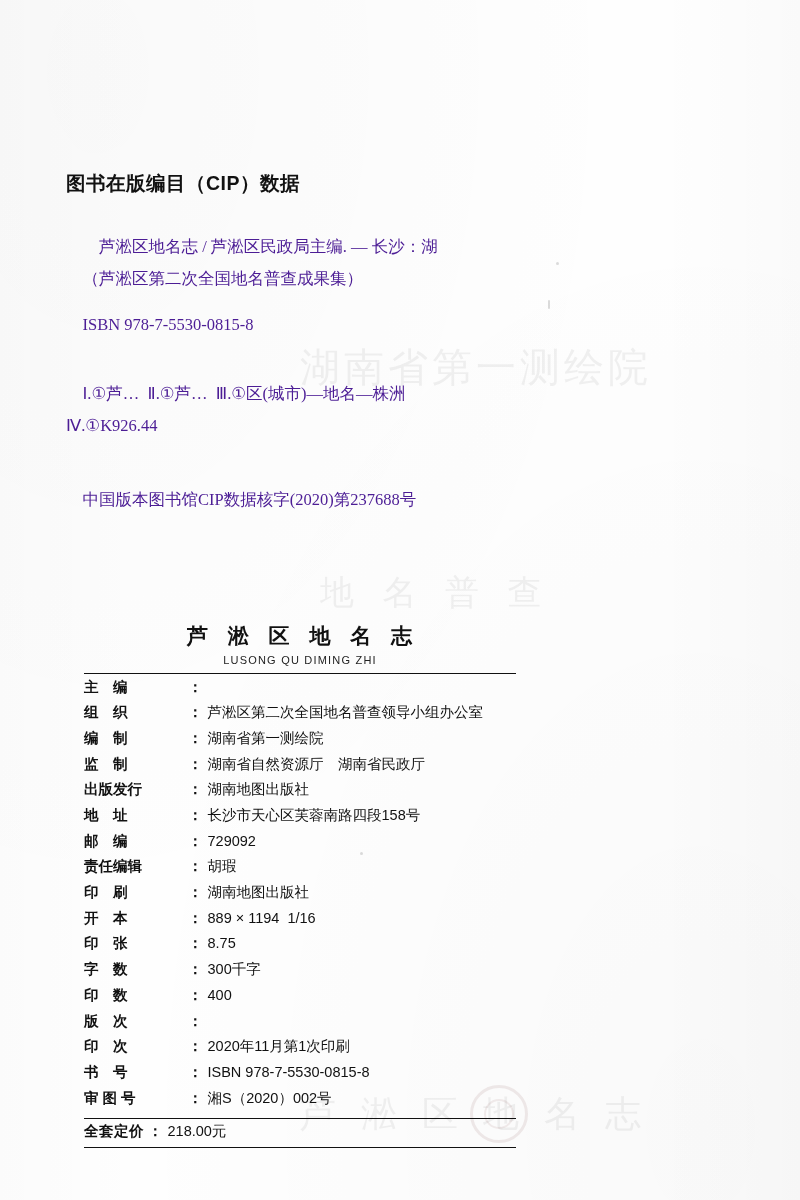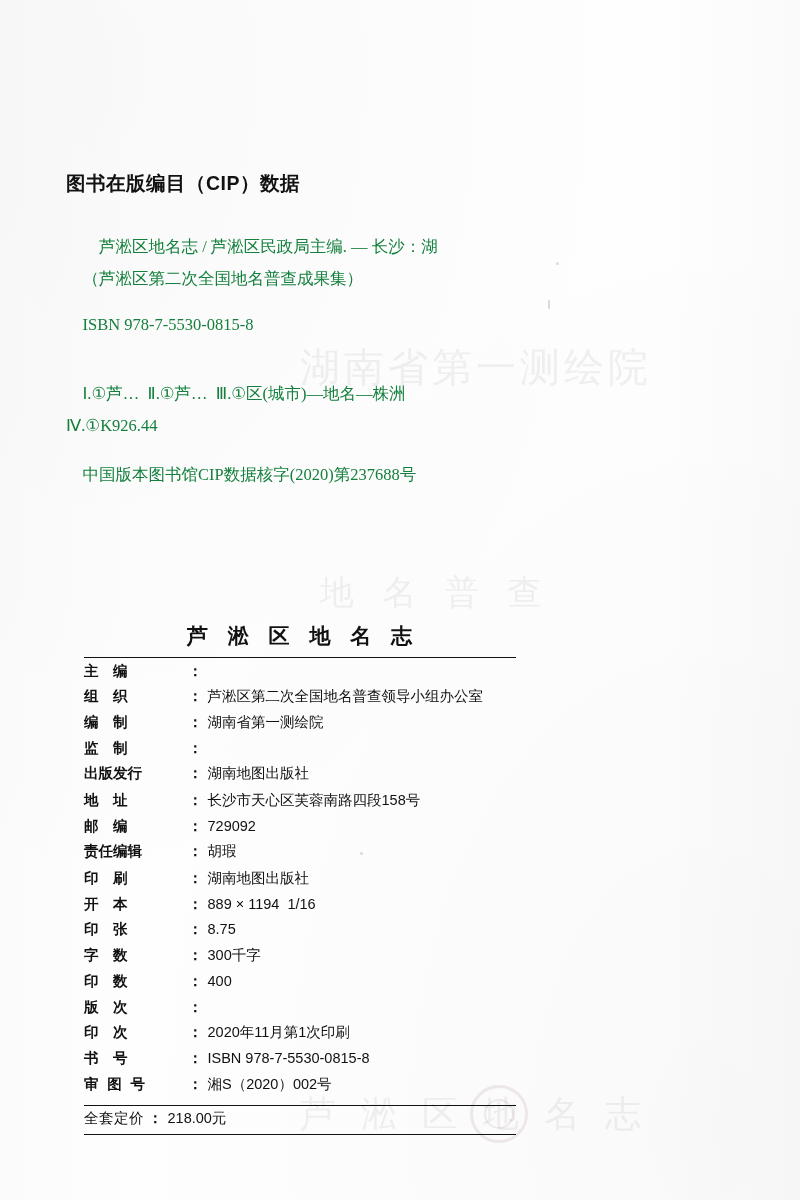--- a/index.html
+++ b/index.html
@@ -80,28 +80,28 @@
     font-family: "Liberation Sans", sans-serif;
     font-weight: bold;
     font-size: 19.5px;
     letter-spacing: 0.5px;
     color: #111;
   }
   .cip-body {
     margin-top: 34px;
     font-size: 16.5px;
     line-height: 1.95;
-    color: #15803d;
+    color: #4c1d95;
   }
   .cip-line {
     white-space: pre-wrap;
   }
   .indent-2 { text-indent: 2em; }
   .indent-1 { text-indent: 1em; }
-  .gap-top-lg { margin-top: 17px; }
+  .gap-top-lg { margin-top: 42px; }
   .gap-top-md { margin-top: 14px; }
   .gap-top-xl { margin-top: 36px; }
 
   
   .colophon {
     position: absolute;
     left: 84px;
     top: 622px;
     width: 432px;
   }
@@ -147,34 +147,33 @@
     flex: 0 0 104px;
     font-weight: bold;
     display: flex;
     justify-content: space-between;
     letter-spacing: 0px;
     padding-right: 2px;
     box-sizing: border-box;
   }
   .row .label.tight {
     justify-content: flex-start;
-    font-family: Liberation Mono, monospace;
   }
   .row .colon {
     flex: 0 0 auto;
     font-weight: bold;
     padding: 0 5px 0 0;
   }
   .row .value {
     flex: 1 1 auto;
     font-weight: normal;
     white-space: pre-wrap;
   }
   .row.total .label {
-    font-weight: normal;
+    font-weight: bold;
     width: auto;
     flex: 0 0 auto;
     display: block;
     letter-spacing: 0.5px;
   }
   .row.total .colon { padding-left: 2px; }
 </style>
 </head>
 <body>
 
@@ -199,20 +198,21 @@
 
       <div class="cip-line indent-1 gap-top-xl">Ⅰ.①芦…  Ⅱ.①芦…  Ⅲ.①区(城市)—地名—株洲</div>
       <div class="cip-line">Ⅳ.①K926.44</div>
 
       <div class="cip-line indent-1 gap-top-lg">中国版本图书馆CIP数据核字(2020)第237688号</div>
     </div>
   </section>
 
   <section class="colophon">
     <div class="colophon-title">芦 淞 区 地 名 志</div>
+    <div class="colophon-pinyin">LUSONG QU DIMING ZHI</div>
     <div class="rule"></div>
 
     <div class="rows">
 
       <div class="row">
         <span class="label">主　编</span>
         <span class="colon">：</span>
       </div>
 
       <div class="row">
@@ -223,20 +223,21 @@
 
       <div class="row">
         <span class="label">编　制</span>
         <span class="colon">：</span>
         <span class="value">湖南省第一测绘院</span>
       </div>
 
       <div class="row">
         <span class="label">监　制</span>
         <span class="colon">：</span>
+        <span class="value">湖南省自然资源厅　湖南省民政厅</span>
       </div>
 
       <div class="row">
         <span class="label tight">出版发行</span>
         <span class="colon">：</span>
         <span class="value">湖南地图出版社</span>
       </div>
 
       <div class="row">
         <span class="label">地　址</span>

